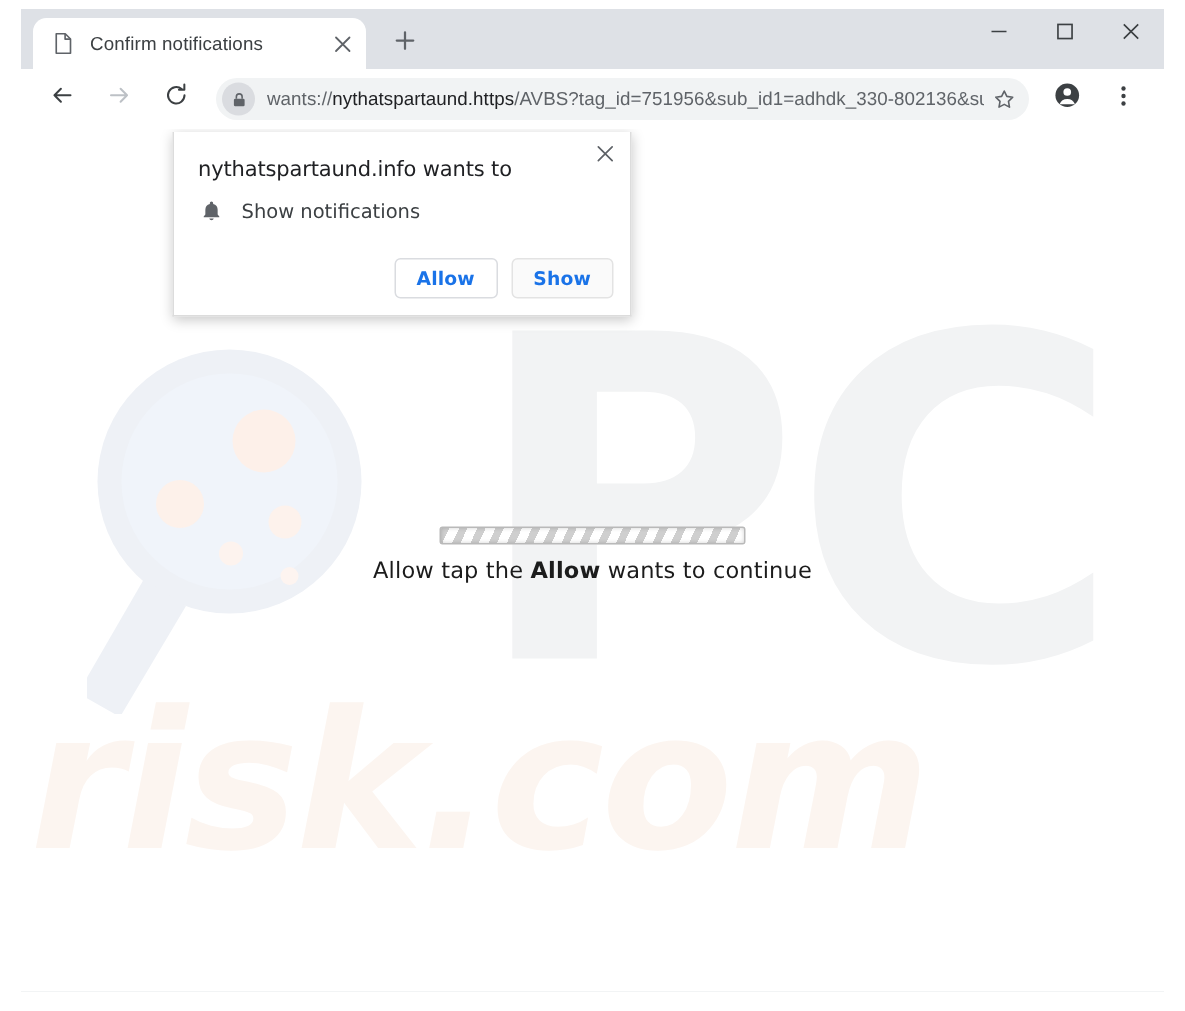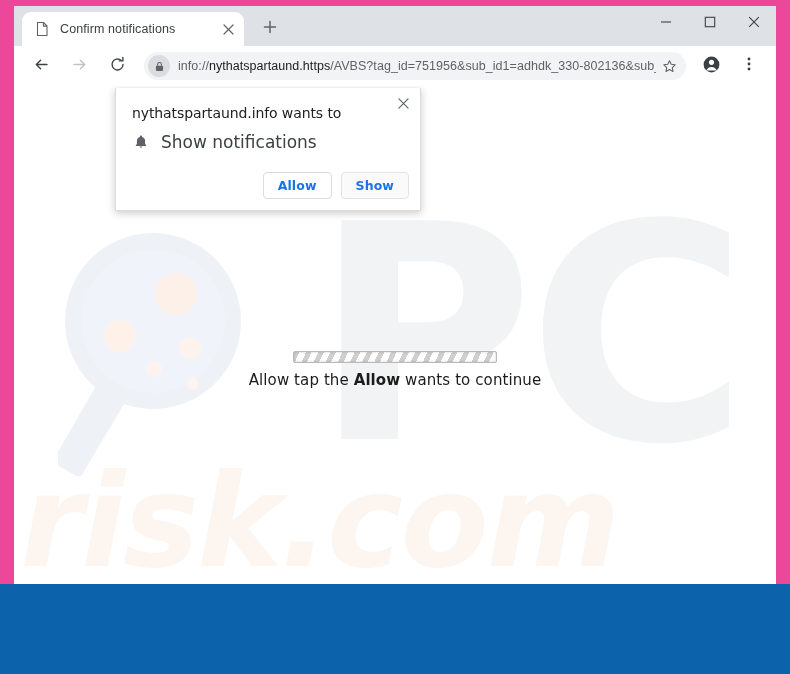--- a/index.html
+++ b/index.html
@@ -5,23 +5,23 @@
 <style>
   html, body {
     margin: 0;
     padding: 0;
     background: #0d63ab;
     font-family: "Liberation Sans", sans-serif;
   }
   #screen {
     position: relative;
     width: 790px;
-    height: 584px;
+    height: 674px;
     overflow: hidden;
-    background: #ec4899;
+    background: #ffffff;
   }
 
   
   #browser-window {
     position: absolute;
     left: 14px;
     top: 6px;
     width: 762px;
     height: 655px;
     background: #dee1e6;
@@ -294,21 +294,21 @@
   .pd-bell {
     width: 18px;
     height: 18px;
     flex: 0 0 18px;
     margin-right: 11px;
     display: flex;
     align-items: center;
     justify-content: center;
   }
   .pd-row-label {
-    font-size: 17px;
+    font-size: 13px;
     color: #3c4043;
     font-family: "DejaVu Sans", sans-serif;
   }
   .pd-actions {
     position: absolute;
     right: 11px;
     bottom: 11px;
     display: flex;
     gap: 9px;
   }
@@ -418,21 +418,21 @@
         </span>
       </div>
 
       <div class="omnibox">
         <span class="lock-wrap">
           <svg width="11" height="11" viewBox="0 0 12 12">
             <rect x="2.1" y="5.2" width="7.8" height="5.6" rx="1" fill="#5f6368"></rect>
             <path d="M3.9 5.2V3.8a2.1 2.1 0 0 1 4.2 0v1.4" fill="none" stroke="#5f6368" stroke-width="1.15"></path>
           </svg>
         </span>
-        <span class="url-text"><span>info://</span><span class="host">nythatspartaund.https</span><span>/AVBS?tag_id=751956&amp;sub_id1=adhdk_330-802136&amp;sub_…</span></span>
+        <span class="url-text"><span>wants://</span><span class="host">nythatspartaund.https</span><span>/AVBS?tag_id=751956&amp;sub_id1=adhdk_330-802136&amp;sub_…</span></span>
         <span class="star-btn">
           <svg width="15" height="15" viewBox="0 0 16 16">
             <path d="M8 1.8l1.86 3.77 4.16.6-3.01 2.94.71 4.15L8 11.3l-3.72 1.96.71-4.15L1.98 6.17l4.16-.6z" fill="none" stroke="#5f6368" stroke-width="1.15" stroke-linejoin="round"></path>
           </svg>
         </span>
       </div>
 
       <div class="tb-icon">
         <span>
           <svg width="19" height="19" viewBox="0 0 20 20">

